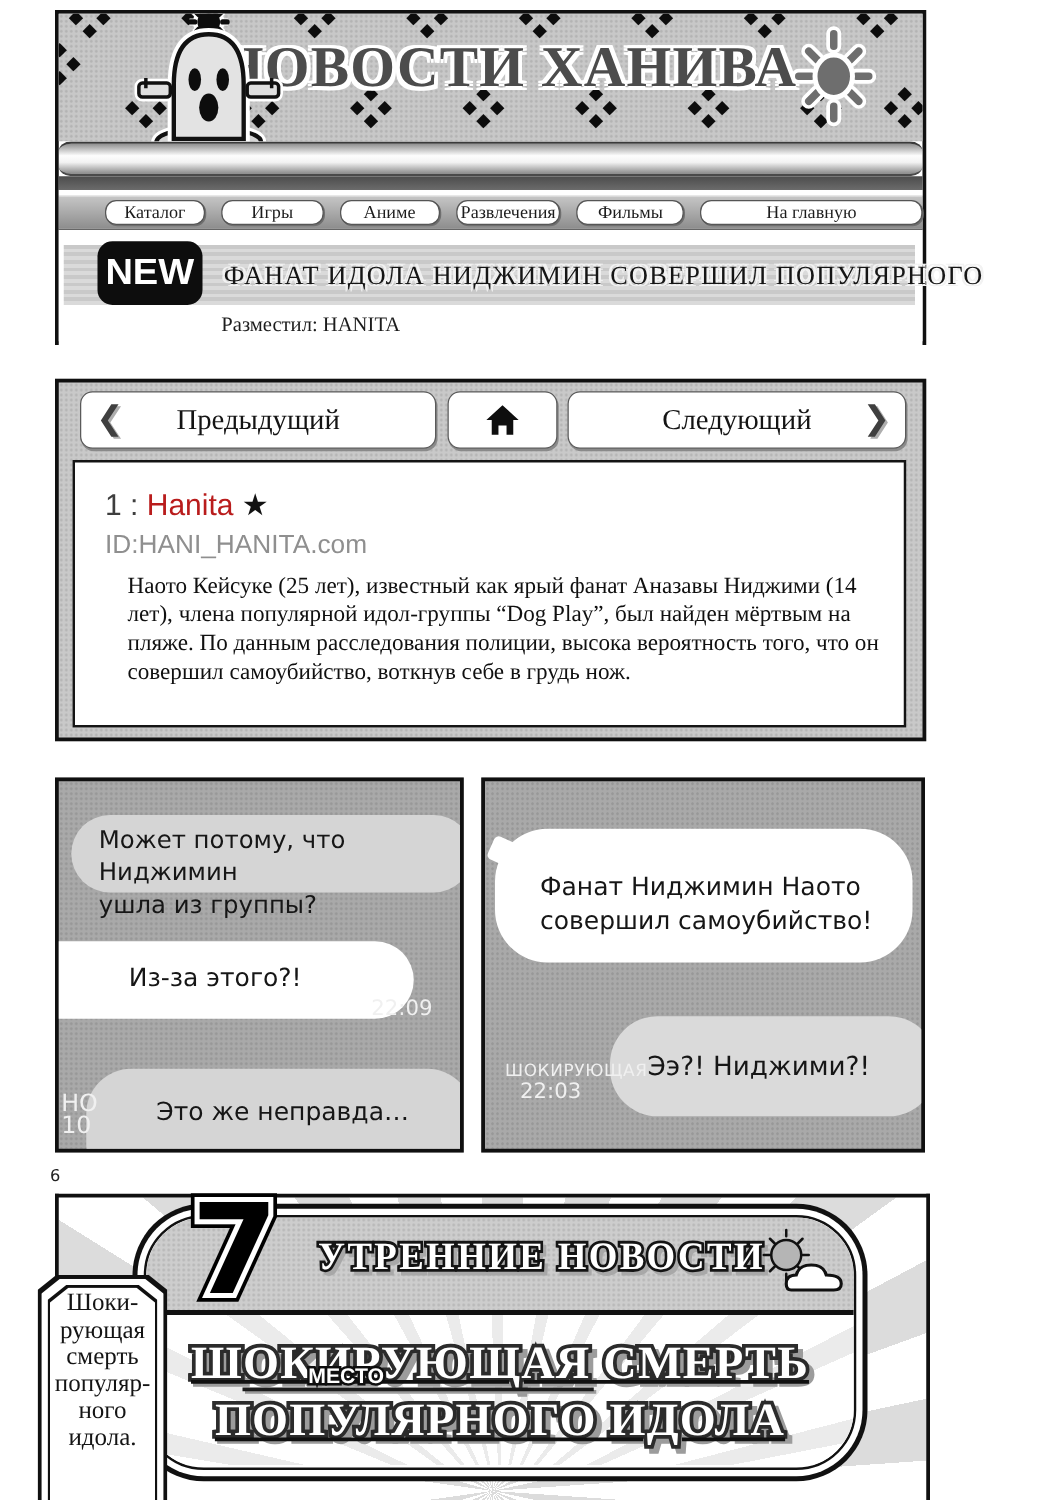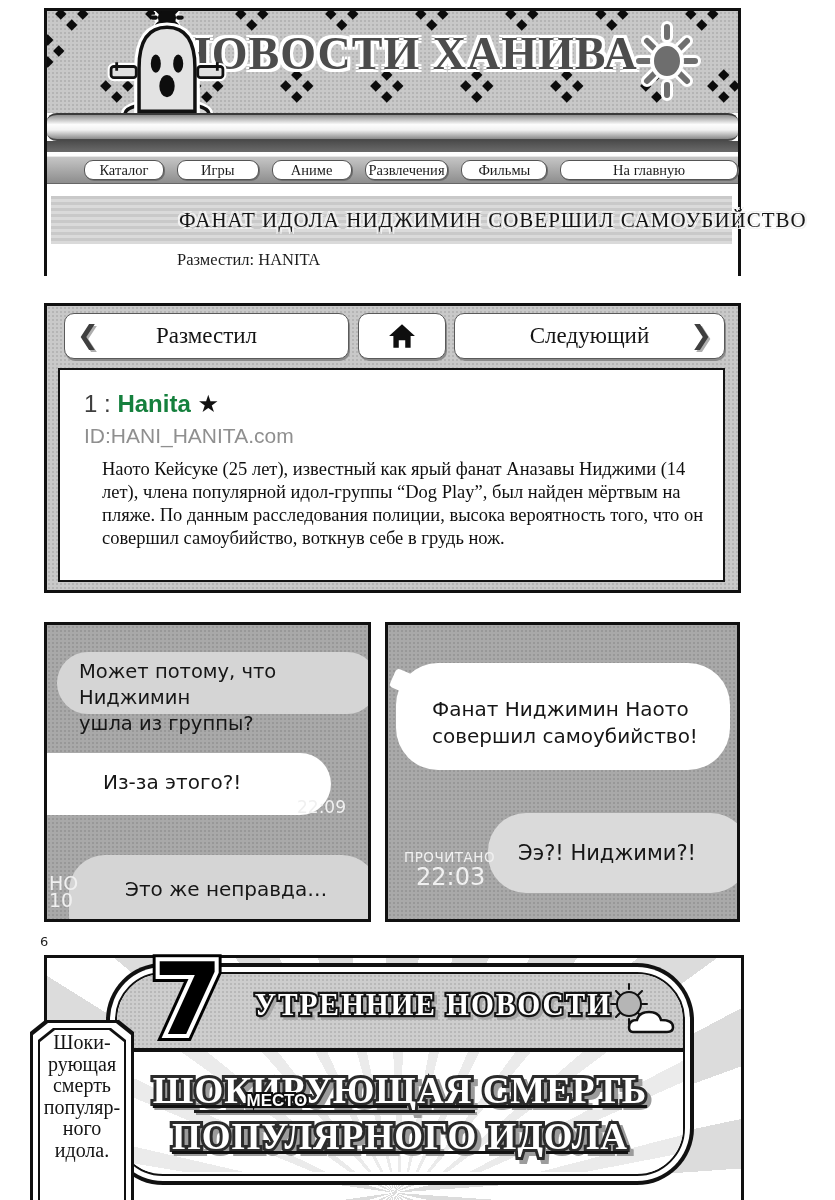--- a/index.html
+++ b/index.html
@@ -42,21 +42,21 @@
   
   #panel-thread{left:44px;top:303px;width:697px;height:290px;background-color:#c9c9c9;}
   .pager-btn{position:absolute;top:7px;height:46px;background:#fff;border:1.5px solid #5a5a5a;border-radius:10px;
       box-shadow:1px 2px 0 #8a8a8a;display:flex;align-items:center;justify-content:center;cursor:pointer;box-sizing:border-box;}
   .pager-btn .lbl{font-size:23px;color:#141414;}
   .chev{font-family:"DejaVu Sans",sans-serif;font-size:26px;color:#3f3f3f;text-shadow:2px 2px 0 #aeaeae;line-height:1;}
   .chev.l{position:absolute;left:12px;top:8px;}
   .chev.r{position:absolute;right:12px;top:8px;}
   .post-box{position:absolute;left:11px;top:62px;right:13px;bottom:8px;background:#fff;border:2px solid #141414;}
   .post-head{position:absolute;left:24px;top:20px;font-family:"Liberation Sans",sans-serif;font-size:24px;color:#3e3e3e;}
-  .post-head .author{font-weight:bold;color:#15803d;}
+  .post-head .author{font-weight:normal;color:#b91c1c;}
   .post-head .star{color:#111;}
   .post-id{position:absolute;left:24px;top:54px;font-family:"Liberation Sans",sans-serif;font-size:21px;color:#8f8f8f;}
   .post-body{position:absolute;left:42px;top:88px;width:612px;font-size:18.5px;line-height:23px;color:#101010;}
 
   
   .chat{overflow:hidden;background-color:#a9a9a9;}
   #chat-left{left:44px;top:622px;width:327px;height:300px;}
   #chat-right{left:385px;top:622px;width:355px;height:300px;}
   .bub{position:absolute;font-family:"DejaVu Sans",sans-serif;color:#161616;white-space:pre-line;box-sizing:border-box;}
   .bub.gray{background:#d5d5d5;}
@@ -240,29 +240,32 @@
   <div class="navbar">
     <button class="nav-btn" style="width:80px">Каталог</button>
     <button class="nav-btn" style="width:82px">Игры</button>
     <button class="nav-btn" style="width:80px">Аниме</button>
     <button class="nav-btn" style="width:84px">Развлечения</button>
     <button class="nav-btn" style="width:86px">Фильмы</button>
     <button class="nav-btn" style="width:178px">На главную</button>
   </div>
   <div class="news-section">
     <div class="stripes"></div>
-    <div class="headline">ФАНАТ ИДОЛА НИДЖИМИН СОВЕРШИЛ САМОУБИЙСТВО</div>
+    <div class="new-badge">
+        <span>NEW</span>
+      </div>
+    <div class="headline">ФАНАТ ИДОЛА НИДЖИМИН СОВЕРШИЛ ПОПУЛЯРНОГО</div>
     <div class="postedby">Разместил: HANITA</div>
   </div>
 </div>
 
 <div class="panel tone" id="panel-thread">
   <div class="pager-btn" style="left:17px;width:285px;">
     <span class="chev l">❮</span>
-    <span class="lbl">Разместил</span>
+    <span class="lbl">Предыдущий</span>
   </div>
   <div class="pager-btn" style="left:311px;width:88px;">
     <svg width="28" height="26" viewBox="0 0 26 24">
       <path d="M13 1 L25 12 H21 V23 H16 V16 H10 V23 H5 V12 H1 Z" fill="#0e0e0e"></path>
     </svg>
   </div>
   <div class="pager-btn" style="left:407px;width:271px;">
     <span class="lbl">Следующий</span>
     <span class="chev r">❯</span>
   </div>
@@ -286,22 +289,22 @@
   <div class="bub gray" style="left:22px;top:230px;right:-10px;height:96px;border-radius:36px;padding:22px 0 0 56px;font-size:20px;">Это же неправда…</div>
   <div class="chat-status" style="left:2px;top:250px;font-size:19px;line-height:17px;">НО
 10</div>
 </div>
 
 <div class="panel chat tone" id="chat-right">
   <div class="bub white" style="left:8px;top:38px;width:334px;height:107px;border-radius:42px;padding:33px 0 0 36px;font-size:20px;line-height:27px;">Фанат Ниджимин Наото
 совершил самоубийство!</div>
   <div class="tail" style="top:46px;left:4px;"></div>
   <div class="bub lgray" style="left:100px;top:188px;right:-12px;height:80px;border-radius:38px;padding:28px 0 0 30px;font-size:21px;">Ээ?! Ниджими?!</div>
-  <div class="chat-status" style="left:16px;top:224px;font-size:13.5px;letter-spacing:.5px;">ПРОЧИТАНО</div>
-  <div class="chat-status" style="left:28px;top:238px;font-size:24px;">22:03</div>
+  <div class="chat-status" style="left:16px;top:224px;font-size:13.5px;letter-spacing:.5px;">ШОКИРУЮЩАЯ</div>
+  <div class="chat-status" style="left:28px;top:238px;font-size:17px;">22:03</div>
 </div>
 
 <div id="page-num">6</div>
 
 <div class="panel" id="panel-tv">
   <div class="tv-frame">
     <div class="tv-frame-top tone">
       <div class="tv-show stk">
         <span class="ly sh">УТРЕННИЕ НОВОСТИ</span>
         <span class="ly o1">УТРЕННИЕ НОВОСТИ</span>

